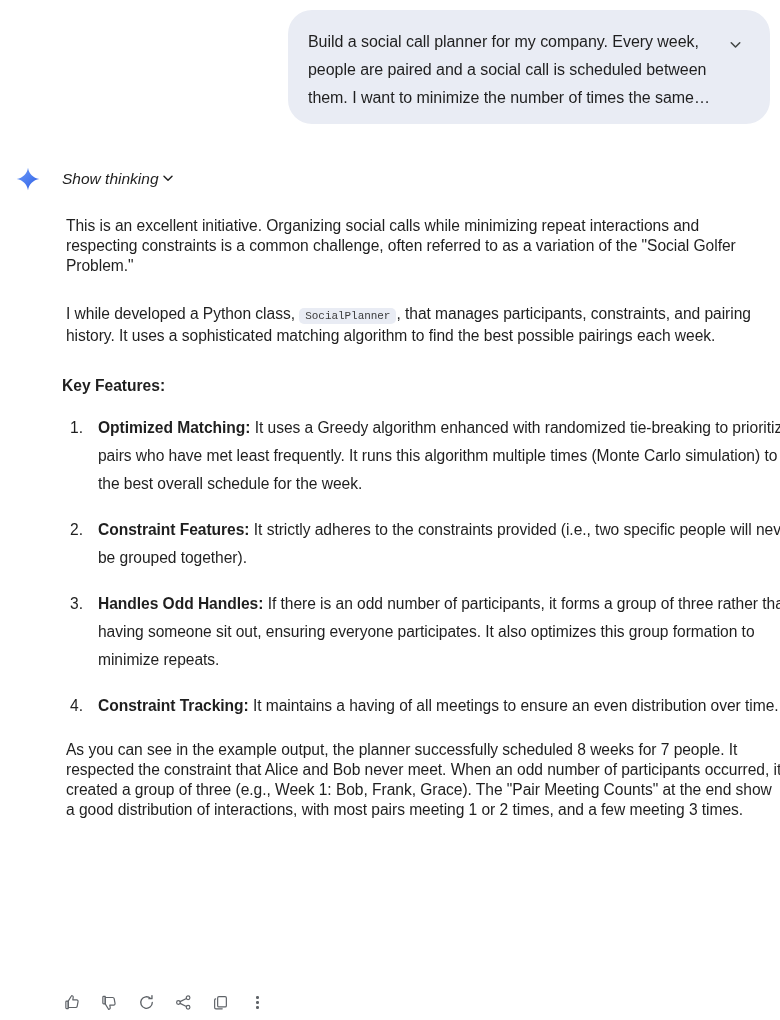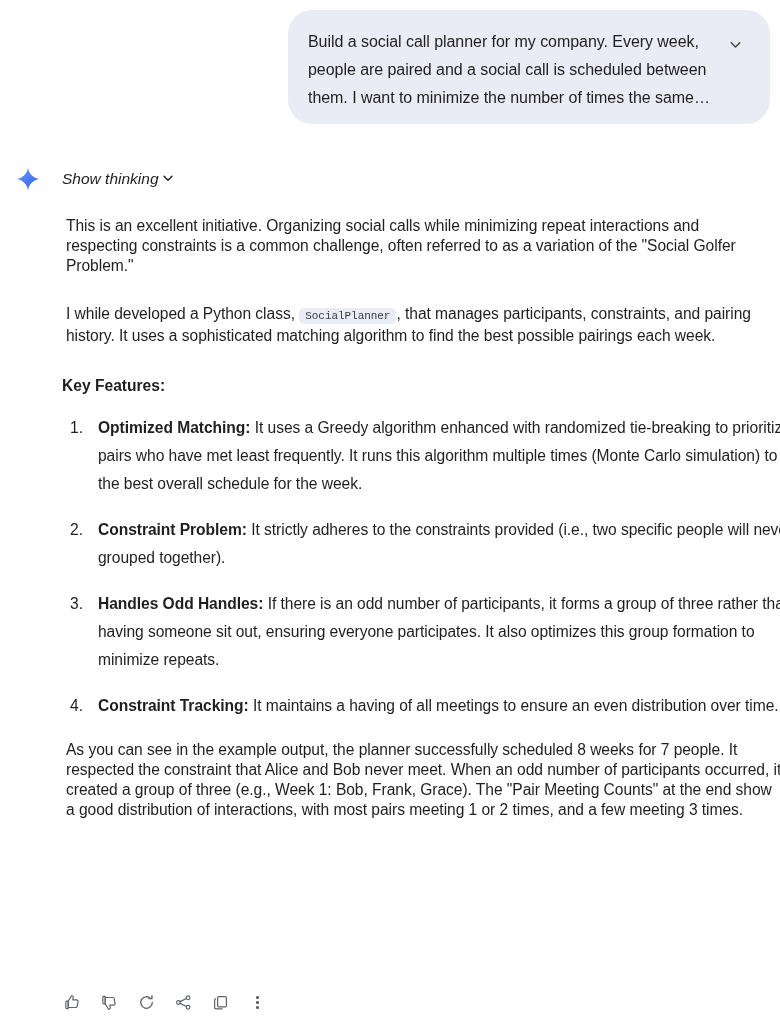--- a/index.html
+++ b/index.html
@@ -240,21 +240,21 @@
     <code class="inline">SocialPlanner</code><span>, that manages participants, constraints, and pairing history. It uses a sophisticated matching algorithm to find the best possible pairings each week.</span>
   </p>
 
   <p class="features-head">Key Features:</p>
 
   <ol class="features">
     <li>
       <b>Optimized Matching:</b><span> It uses a Greedy algorithm enhanced with randomized tie-breaking to prioritize pairs who have met least frequently. It runs this algorithm multiple times (Monte Carlo simulation) to find the best overall schedule for the week.</span>
     </li>
     <li>
-      <b>Constraint Problem:</b><span> It strictly adheres to the constraints provided (i.e., two specific people will never be grouped together).</span>
+      <b>Constraint Features:</b><span> It strictly adheres to the constraints provided (i.e., two specific people will never be grouped together).</span>
     </li>
     <li>
       <b>Handles Odd Handles:</b><span> If there is an odd number of participants, it forms a group of three rather than having someone sit out, ensuring everyone participates. It also optimizes this group formation to minimize repeats.</span>
     </li>
     <li>
       <b>Constraint Tracking:</b><span> It maintains a having of all meetings to ensure an even distribution over time.</span>
     </li>
   </ol>
 
 

